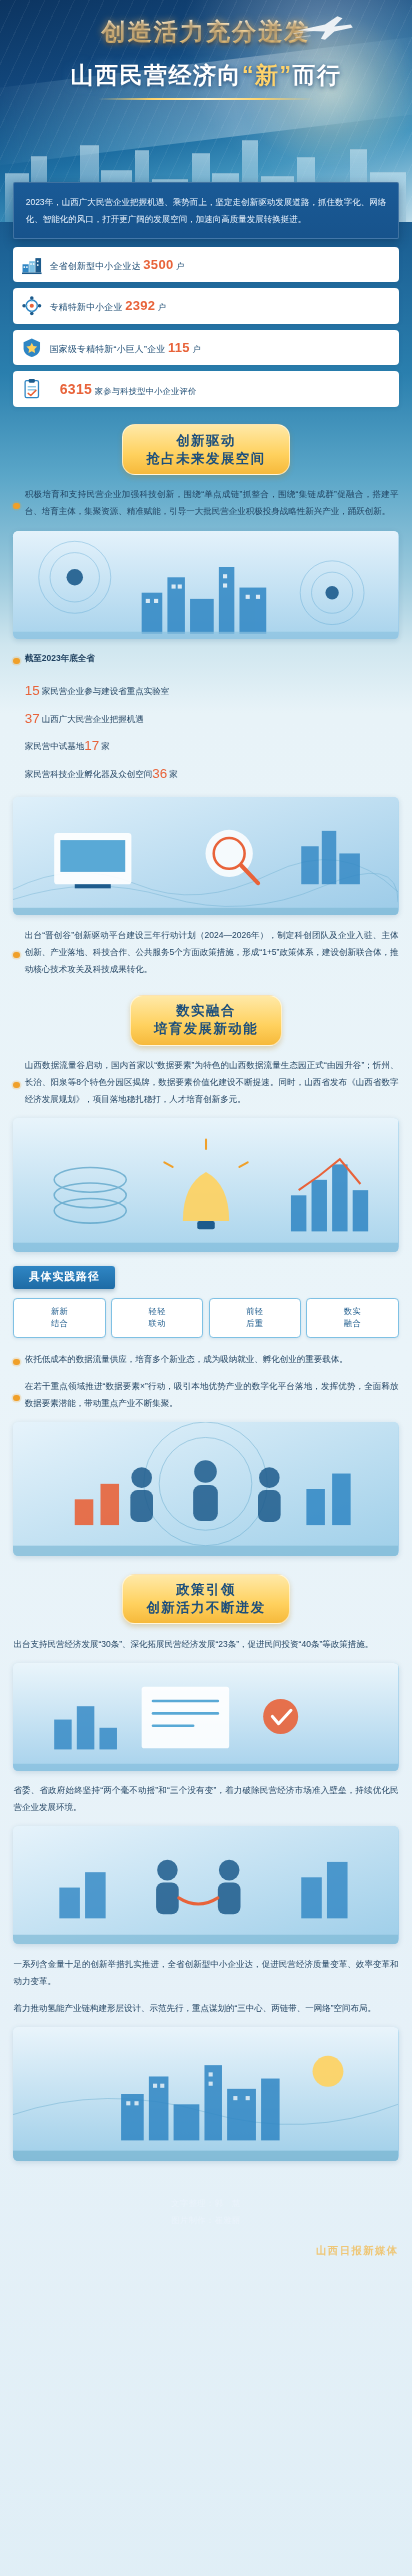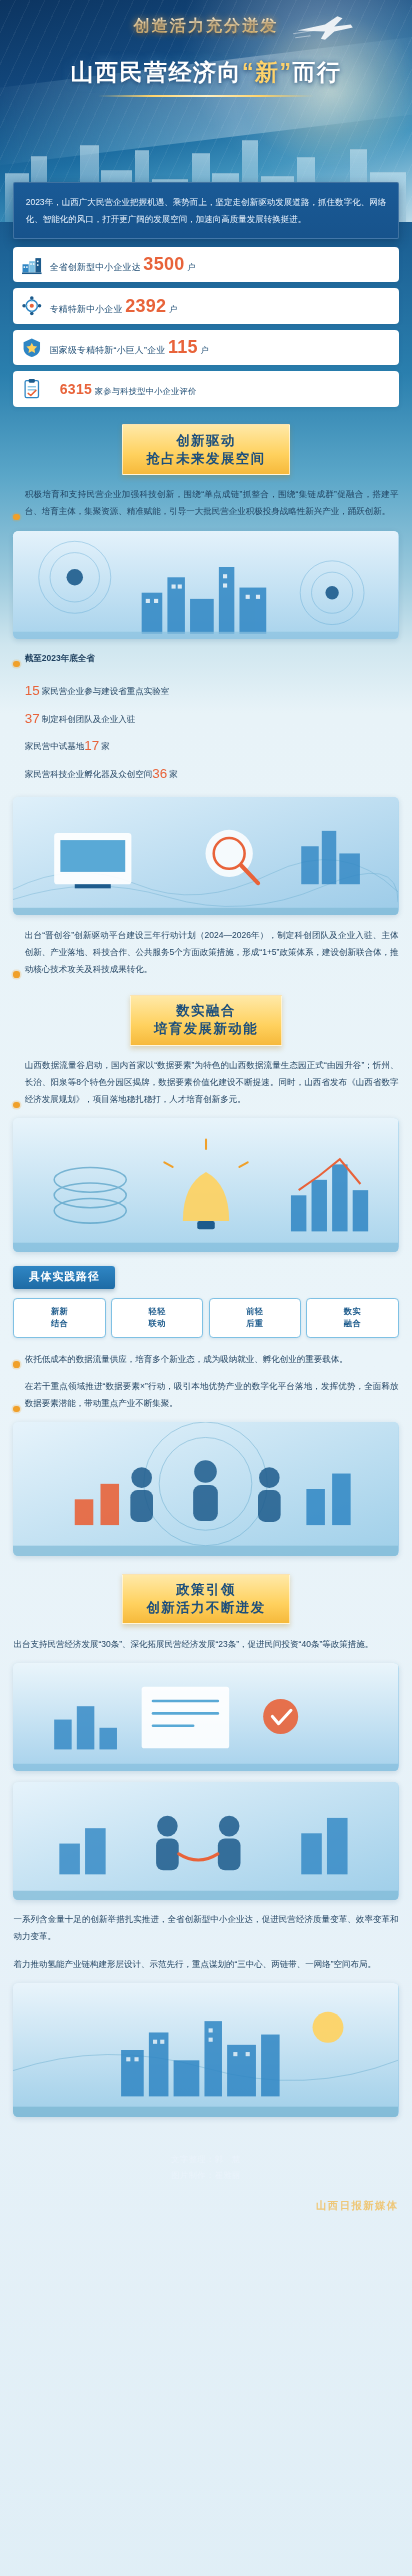--- a/index.html
+++ b/index.html
@@ -79,34 +79,34 @@
     transform: rotate(-7deg);
     filter: blur(0.5px);
   }
   .title-wrap {
     position: absolute;
     left: 0; right: 0; top: 15.5px;
     text-align: center;
     z-index: 5;
   }
   .title-1 {
-    font-size: 16px;
+    font-size: 24px;
     font-weight: bold;
     letter-spacing: 2.1px;
     color: #fff9e8;
     text-shadow: 0 0 7.2px rgba(255,190,90,0.75), 0 1.5px 3.1px rgba(0,20,50,0.6);
     background: linear-gradient(180deg,#fffdf4 0%, #ffe9b8 55%, #ffcf73 100%);
     -webkit-background-clip: text;
     background-clip: text;
     -webkit-text-fill-color: transparent;
     display: inline-block;
     padding: 0 3.1px;
   }
   .title-2 {
-    margin-top: 20px;
+    margin-top: 12px;
     font-size: 23px;
     font-weight: bold;
     letter-spacing: 1.5px;
     color: #ffffff;
     text-shadow: 0 1px 5.2px rgba(10,40,80,0.9), 0 0 9.3px rgba(120,200,255,0.5);
   }
   .title-2 .quote { color: #ffd36b; }
   .title-underline {
     width: 216px; height: 2.6px;
     margin: 7.2px auto 0;
@@ -159,21 +159,21 @@
     display: flex; align-items: center; justify-content: center;
   }
   .stat-text {
     font-size: 8.8px;
     color: #1b4a72;
     letter-spacing: 0.3px;
   }
   .stat-num {
     color: #e8633a;
     font-weight: bold;
-    font-size: 18px;
+    font-size: 13px;
     margin: 0 2.6px;
     vertical-align: -0.5px;
   }
   .stat-unit { color: #1b4a72; font-size: 8.2px; }
 
   .stat-row.big .stat-text { font-size: 8.8px; }
   .stat-row.eval .stat-num { font-size: 14px; margin-left: 10px; }
 
   
   .sec-head {
@@ -182,31 +182,31 @@
     position: relative;
   }
   .sec-badge {
     display: inline-block;
     background: linear-gradient(180deg, #ffe9a8 0%, #ffd15e 60%, #f6b93b 100%);
     color: #1d4f7c;
     font-size: 13.4px;
     font-weight: bold;
     letter-spacing: 1.5px;
     padding: 6.2px 23px;
-    border-radius: 1px;
+    border-radius: 13px;
     line-height: 1.35;
     box-shadow: 0 2.1px 5.2px rgba(180,130,30,0.28);
     border: 1px solid rgba(255,255,255,0.6);
   }
   .sec-badge .l2 { display: block; }
 
   
   .bullet {
     display: flex;
-    align-items: flex-end;
+    align-items: center;
     margin: 0 0 10.3px 0;
   }
   .dot {
     flex: 0 0 6.2px;
     width: 6.2px; height: 6.2px;
     border-radius: 50%;
     background: #f0a02a;
     margin: 5.7px 5.2px 0 0;
     box-shadow: 0 0 0 1.5px rgba(240,160,42,0.22);
   }
@@ -277,21 +277,21 @@
     margin: 3.1px 0 12.4px;
   }
   .fbox {
     flex: 1;
     background: #ffffff;
     border: 1px solid #7fc1e4;
     border-radius: 4.1px;
     text-align: center;
     color: #1d5b8c;
     font-size: 8.2px;
-    font-weight: bold;
+    font-weight: normal;
     line-height: 1.45;
     padding: 7.2px 2.1px;
     letter-spacing: 0.5px;
     box-shadow: 0 1px 3.1px rgba(30,90,140,0.12);
   }
   .fbox span { display: block; }
 
   
   .credit {
     margin: 20.6px 0 0;
@@ -496,21 +496,21 @@
     <div class="bullet">
       <div class="dot"></div>
       <p style="font-weight:bold;">截至2023年底全省</p>
     </div>
 
     <div class="num-block">
       <div>
         <span class="bignum">15</span><span>家民营企业参与建设省重点实验室</span>
       </div>
       <div>
-        <span class="bignum">37</span><span>制定科创团队及企业入驻</span>
+        <span class="bignum">37</span><span>山西广大民营企业把握机遇</span>
       </div>
       <div>
         <span>家民营中试基地</span><span class="bignum">17</span><span>家</span>
       </div>
       <div>
         <span>家民营科技企业孵化器及众创空间</span><span class="bignum">36</span><span>家</span>
       </div>
     </div>
 
     <div class="illus wide">
@@ -694,20 +694,21 @@
         <polyline points="504,104 516,118 540,92" fill="none" stroke="#ffffff" stroke-width="6" stroke-linecap="round" stroke-linejoin="round"></polyline>
         <g fill="#2f86c4" opacity="0.8">
           <rect x="80" y="110" width="34" height="58"></rect>
           <rect x="124" y="84" width="34" height="84"></rect>
           <rect x="168" y="126" width="34" height="42"></rect>
         </g>
         <rect x="0" y="196" width="748" height="14" fill="#84bddd" opacity="0.7"></rect>
       </svg>
     </div>
 
+    <p class="plain-p">省委、省政府始终坚持“两个毫不动摇”和“三个没有变”，着力破除民营经济市场准入壁垒，持续优化民营企业发展环境。</p>
 
     <div class="illus wide">
       <svg width="385" height="118" viewBox="0 0 748 230" preserveAspectRatio="none">
         <defs>
           <linearGradient id="g6" x1="0" y1="0" x2="1" y2="1">
             <stop offset="0%" stop-color="#e6f3fb"></stop>
               <stop offset="100%" stop-color="#9ecee9"></stop>
           </linearGradient>
         </defs>
         <rect width="748" height="230" fill="url(#g6)"></rect>

